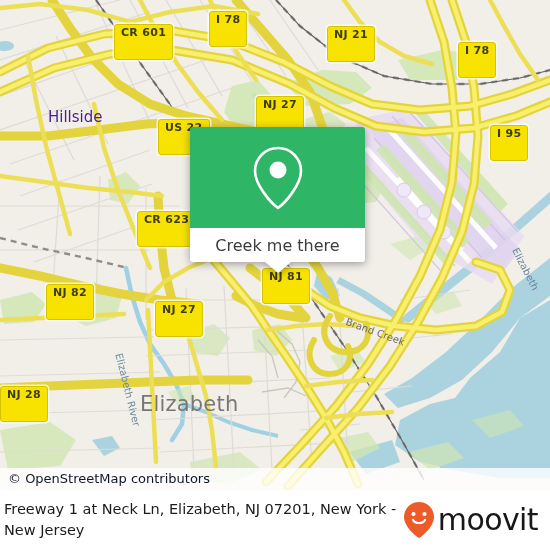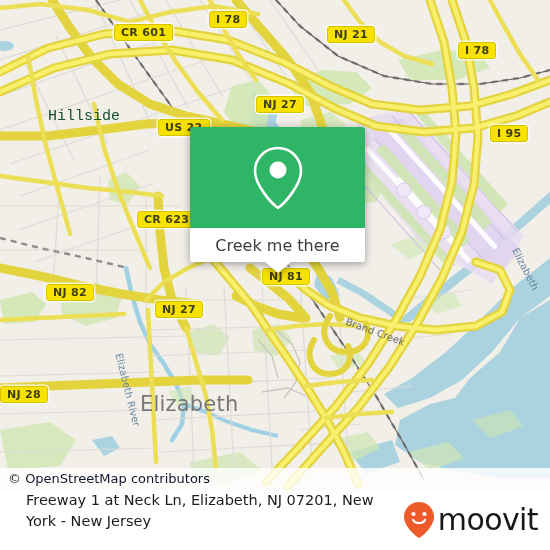--- a/index.html
+++ b/index.html
@@ -28,33 +28,33 @@
 
   
   .place-label {
     position: absolute;
     color: #6b6b6b;
     font-family: "DejaVu Sans", sans-serif;
     white-space: nowrap;
     pointer-events: none;
   }
   .place-major { font-size: 21px; color: #777777; letter-spacing: .2px; }
-  .place-minor { font-size: 15px; color: #14532d; font-family: Liberation Mono, monospace; }
+  .place-minor { font-size: 15px; color: #4c1d95; }
 
   
   .shield {
     position: absolute;
     background: #f7e200;
     border: 1px solid #d6c400;
     border-radius: 3px;
     color: #3d3d1a;
     font-size: 11px;
     font-weight: bold;
     font-family: "DejaVu Sans", sans-serif;
-    padding: 2px 6px 2px 6px;
+    padding: 2px 6px 21px 6px;
     line-height: 11px;
     white-space: nowrap;
     box-shadow: 0 0 0 1.5px rgba(255,255,255,.75);
     letter-spacing: .3px;
   }
 
   
   .attribution {
     position: absolute;
     left: 0;
@@ -111,21 +111,22 @@
   }
 
   
   .footer {
     position: absolute;
     left: 0; top: 490px;
     width: 550px; height: 60px;
     background: #ffffff;
     box-sizing: border-box;
     display: flex;
-    padding: 0 8px 0 26px;
+    align-items: center;
+    padding: 0 8px 0 4px;
   }
   .footer-text {
     flex: 1;
     color: #1c1c1c;
     font-size: 14.5px;
     line-height: 21px;
     font-family: "DejaVu Sans", sans-serif;
   }
   .brand {
     display: flex;

